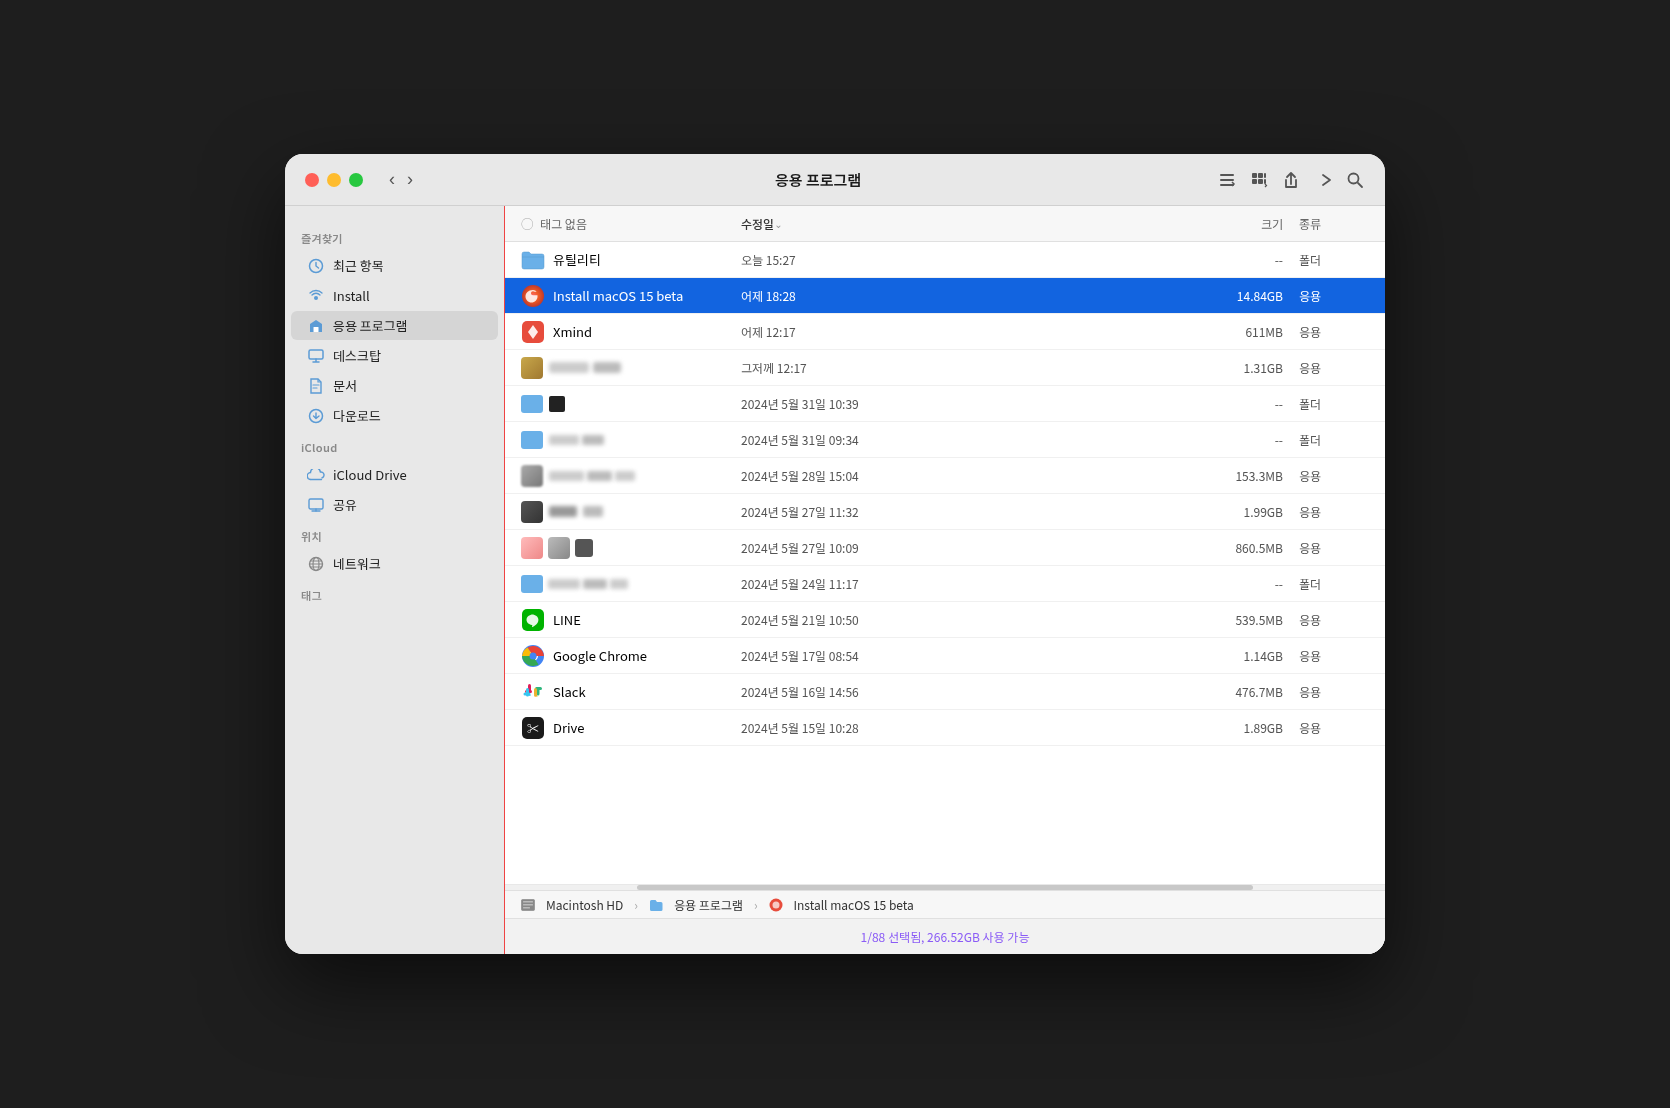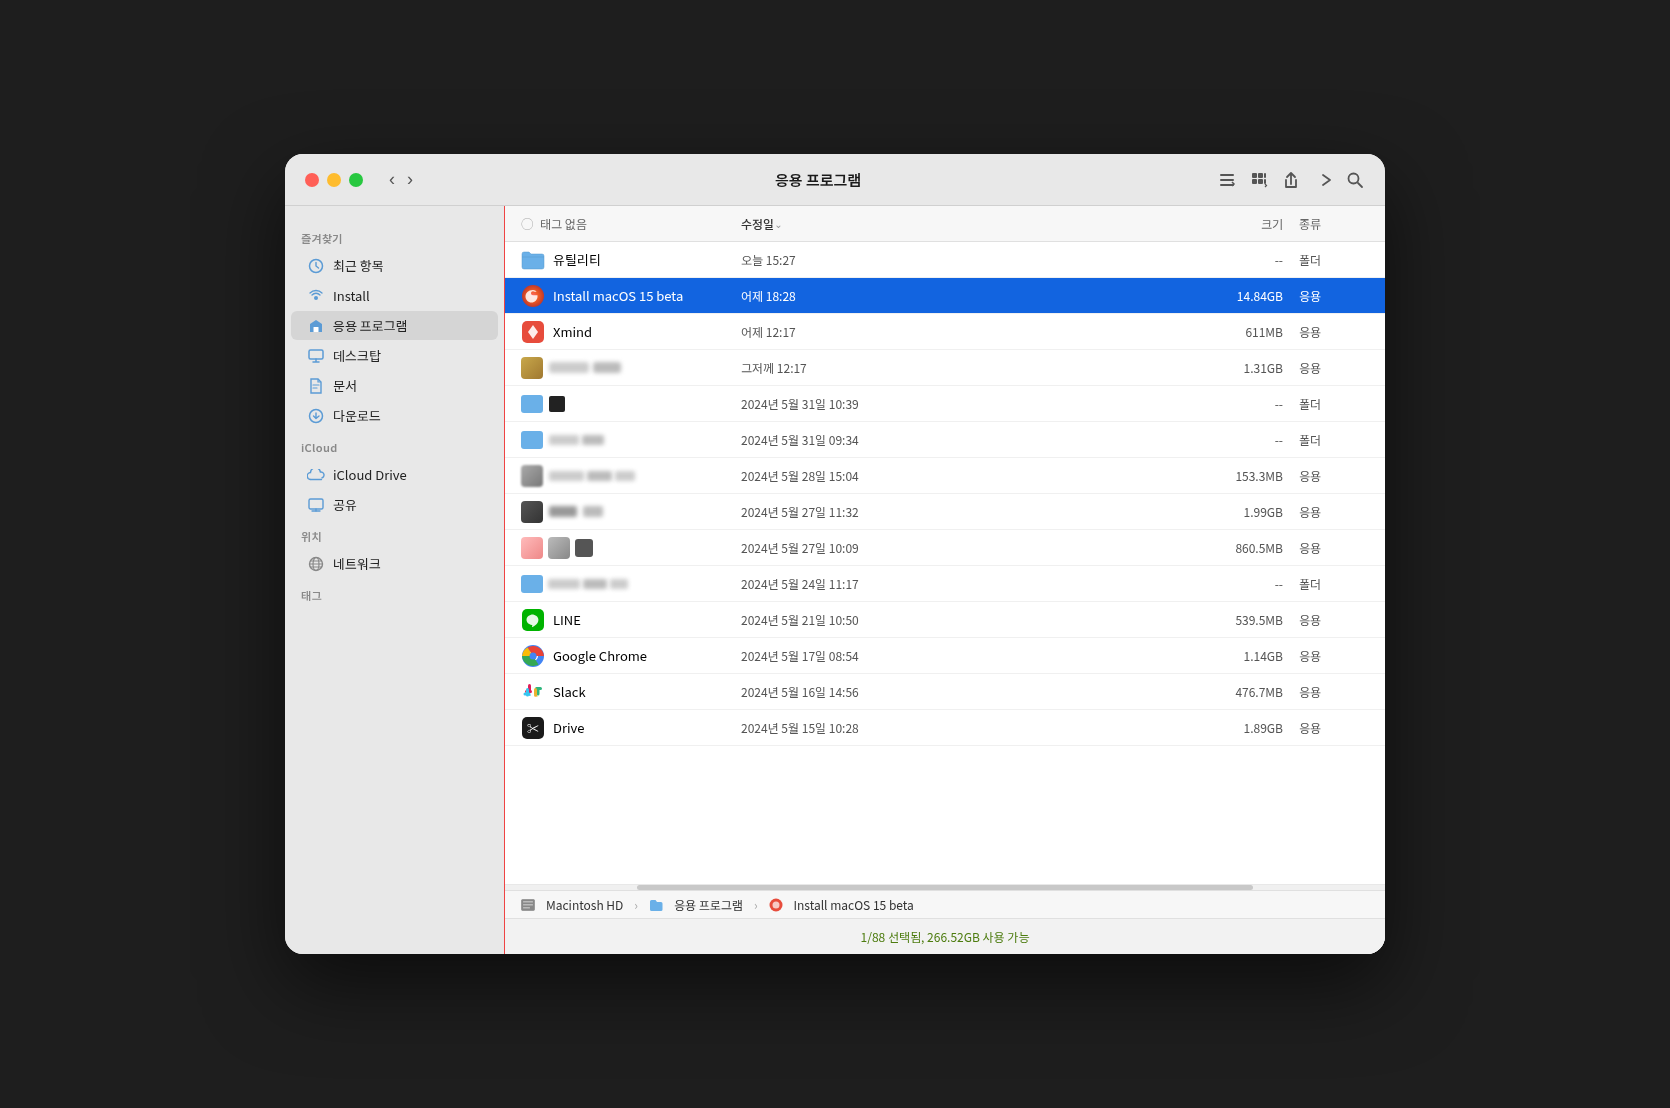--- a/index.html
+++ b/index.html
@@ -211,21 +211,21 @@
     }
     .statusbar {
       background: #f2f2f2;
       border-top: 1px solid #e0e0e0;
       padding: 0 16px;
       height: 36px;
       display: flex;
       align-items: center;
       justify-content: center;
       font-size: 12px;
-      color: #4d7c0f;
+      color: #8b5cf6;
       flex-shrink: 0;
     }
     .breadcrumb {
       background: #f7f7f7;
       border-top: 1px solid #e0e0e0;
       padding: 0 16px;
       height: 28px;
       display: flex;
       align-items: center;
       font-size: 12px;

